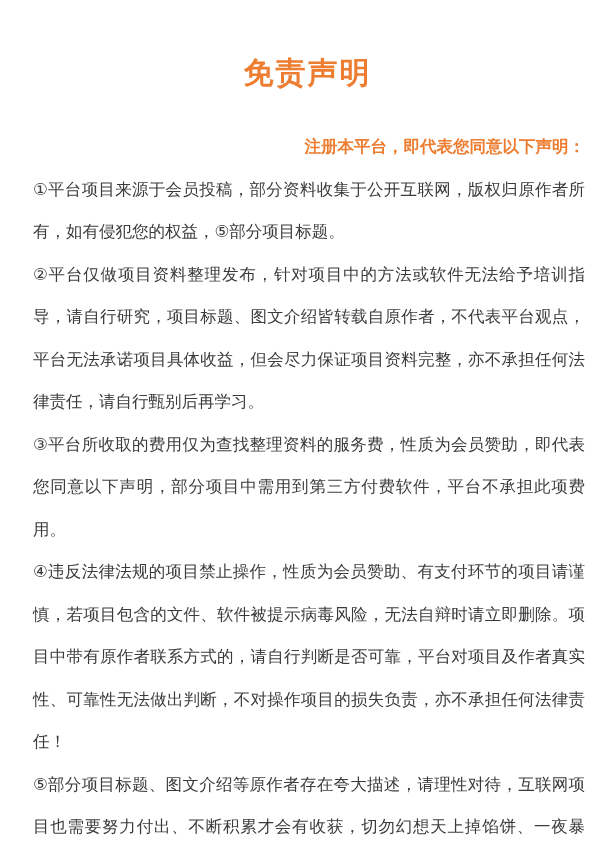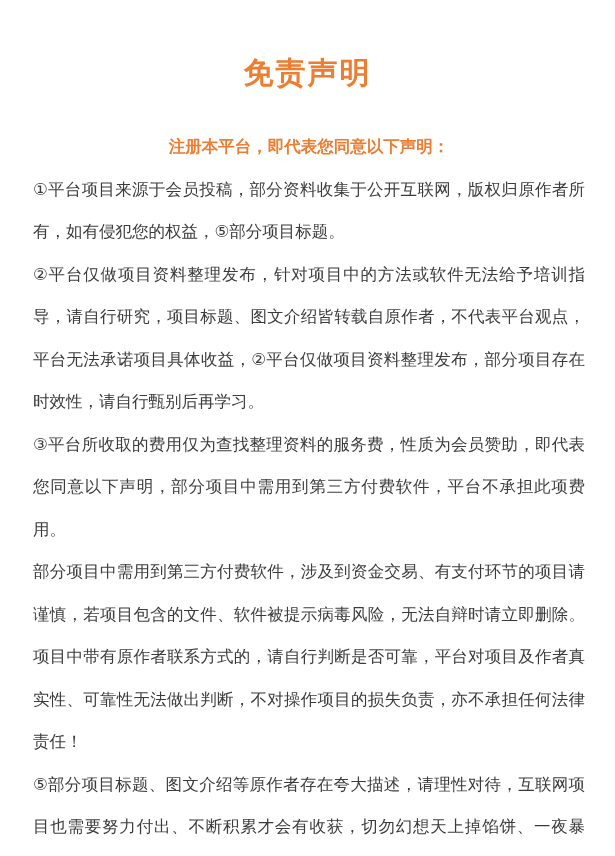--- a/index.html
+++ b/index.html
@@ -35,39 +35,39 @@
     font-size:16.5px;
     line-height:42.5px;
     color:var(--body-text);
     text-align:justify;
     word-break:break-all;
   }
   .intro{
     margin:0;
     font-weight:700;
     color:var(--accent);
-    text-align:center;
+    text-align:right;
   }
   .para{
     margin:0;
   }
 </style>
 </head>
 <body>
 
 <div class="page">
   <h1 class="title">免责声明</h1>
 
   <div class="content">
     <p class="intro">注册本平台，即代表您同意以下声明：</p>
 
     <p class="para">①平台项目来源于会员投稿，部分资料收集于公开互联网，版权归原作者所有，如有侵犯您的权益，⑤部分项目标题。</p>
 
-    <p class="para">②平台仅做项目资料整理发布，针对项目中的方法或软件无法给予培训指导，请自行研究，项目标题、图文介绍皆转载自原作者，不代表平台观点，平台无法承诺项目具体收益，②平台仅做项目资料整理发布，部分项目存在时效性，请自行甄别后再学习。</p>
+    <p class="para">②平台仅做项目资料整理发布，针对项目中的方法或软件无法给予培训指导，请自行研究，项目标题、图文介绍皆转载自原作者，不代表平台观点，平台无法承诺项目具体收益，但会尽力保证项目资料完整，亦不承担任何法律责任，请自行甄别后再学习。</p>
 
     <p class="para">③平台所收取的费用仅为查找整理资料的服务费，性质为会员赞助，即代表您同意以下声明，部分项目中需用到第三方付费软件，平台不承担此项费用。</p>
 
-    <p class="para">部分项目中需用到第三方付费软件，涉及到资金交易、有支付环节的项目请谨慎，若项目包含的文件、软件被提示病毒风险，无法自辩时请立即删除。项目中带有原作者联系方式的，请自行判断是否可靠，平台对项目及作者真实性、可靠性无法做出判断，不对操作项目的损失负责，亦不承担任何法律责任！</p>
+    <p class="para">④违反法律法规的项目禁止操作，性质为会员赞助、有支付环节的项目请谨慎，若项目包含的文件、软件被提示病毒风险，无法自辩时请立即删除。项目中带有原作者联系方式的，请自行判断是否可靠，平台对项目及作者真实性、可靠性无法做出判断，不对操作项目的损失负责，亦不承担任何法律责任！</p>
 
     <p class="para">⑤部分项目标题、图文介绍等原作者存在夸大描述，请理性对待，互联网项目也需要努力付出、不断积累才会有收获，切勿幻想天上掉馅饼、一夜暴富。</p>
 
   </div>
 </div>
 
 </body></html>

